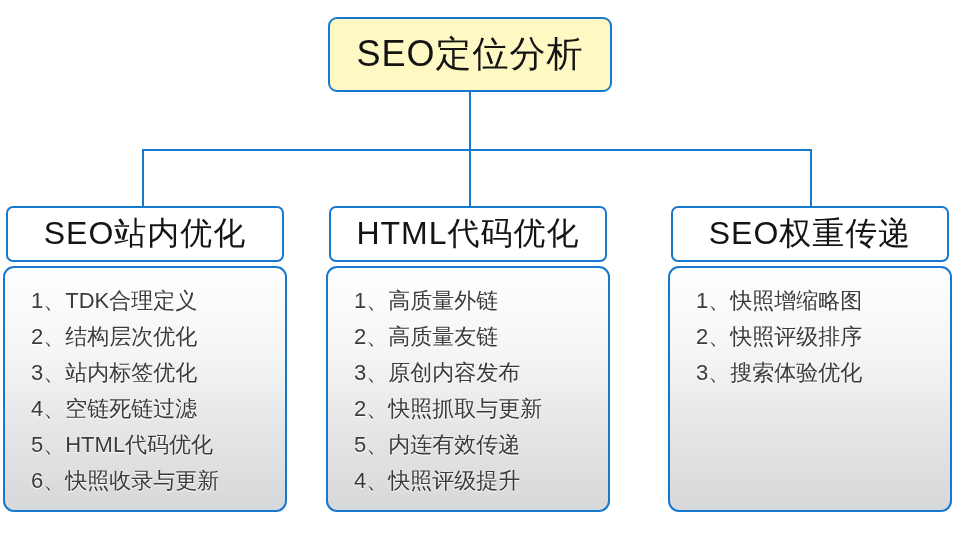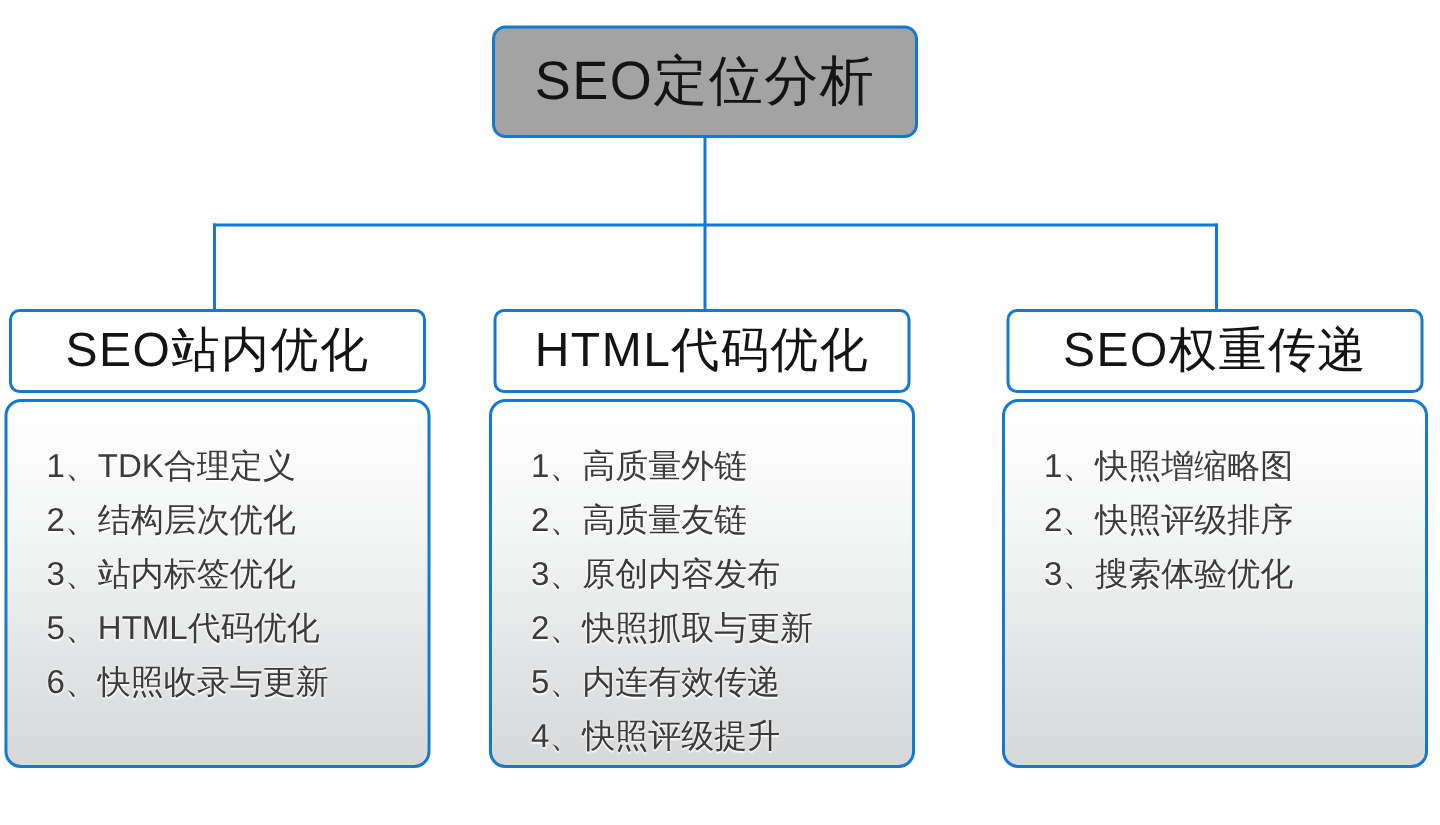--- a/index.html
+++ b/index.html
@@ -1,42 +1,42 @@
 <!DOCTYPE html>
 <html><head>
 <meta charset="utf-8">
 <style>
   html,body{margin:0;padding:0;background:#ffffff;}
   .stage{
     position:relative;width:960px;height:550px;background:#ffffff;overflow:hidden;
     font-family:"Liberation Sans","DejaVu Sans",sans-serif;
   }
   .node{
-    position:absolute;box-sizing:border-box;background:#a3a3a3;
+    position:absolute;box-sizing:border-box;background:#fef9c3;
     border:2px solid #1679cf;display:flex;align-items:center;justify-content:center;
   }
   .root-box{
     left:328px;top:17px;width:284px;height:75px;border-radius:9px;
     font-size:36px;color:#141414;letter-spacing:1px;
   }
   .line{position:absolute;background:#1679cf;}
   .line.v{width:2px;}
   .line.h{height:2px;}
   .col{position:absolute;top:206px;width:284px;}
   .head{
     box-sizing:border-box;width:278px;height:56px;margin:0 auto;border-radius:7px;
     background:#ffffff;border:2px solid #1679cf;
     display:flex;align-items:center;justify-content:center;
     font-size:32px;color:#141414;letter-spacing:1px;
   }
   .panel{
     box-sizing:border-box;width:284px;height:246px;margin-top:4px;border-radius:11px;
     border:2px solid #1679cf;
     background:linear-gradient(180deg,#ffffff 0%,#f4f5f5 35%,#e3e4e5 70%,#d7d8d9 100%);
-    padding:25px 10px 0 26px;
+    padding:15px 10px 0 26px;
   }
   .item{
     height:36px;line-height:36px;font-size:22px;color:#3b3b3b;
     text-shadow:0 1px 1px rgba(255,255,255,.95), 0 0 2px rgba(255,255,255,.8);
     white-space:nowrap;
   }
 </style>
 </head>
 <body>
 
@@ -53,20 +53,21 @@
   <div class="line v" style="left:810px;top:149px;height:58px"></div>
 
   <div class="col" style="left:3px">
     <div class="head">
       <span>SEO站内优化</span>
     </div>
     <div class="panel">
       <div class="item">1、TDK合理定义</div>
       <div class="item">2、结构层次优化</div>
       <div class="item">3、站内标签优化</div>
+      <div class="item">4、空链死链过滤</div>
       <div class="item">5、HTML代码优化</div>
       <div class="item">6、快照收录与更新</div>
     </div>
   </div>
 
   <div class="col" style="left:326px">
     <div class="head">
       <span>HTML代码优化</span>
     </div>
     <div class="panel">

